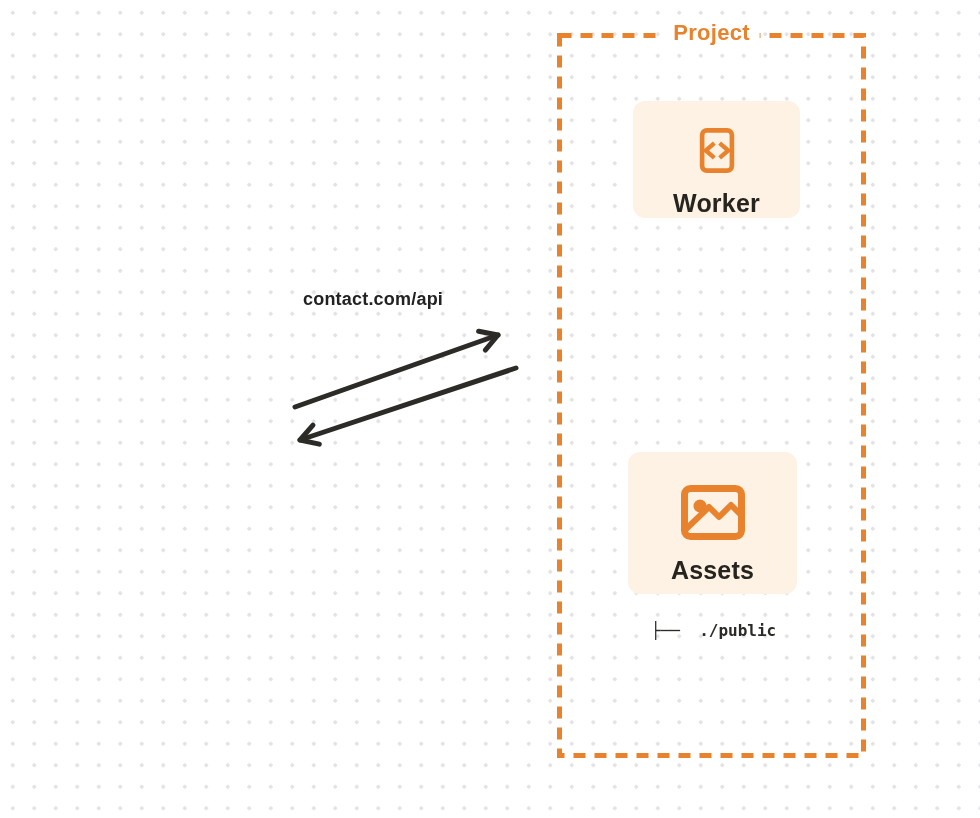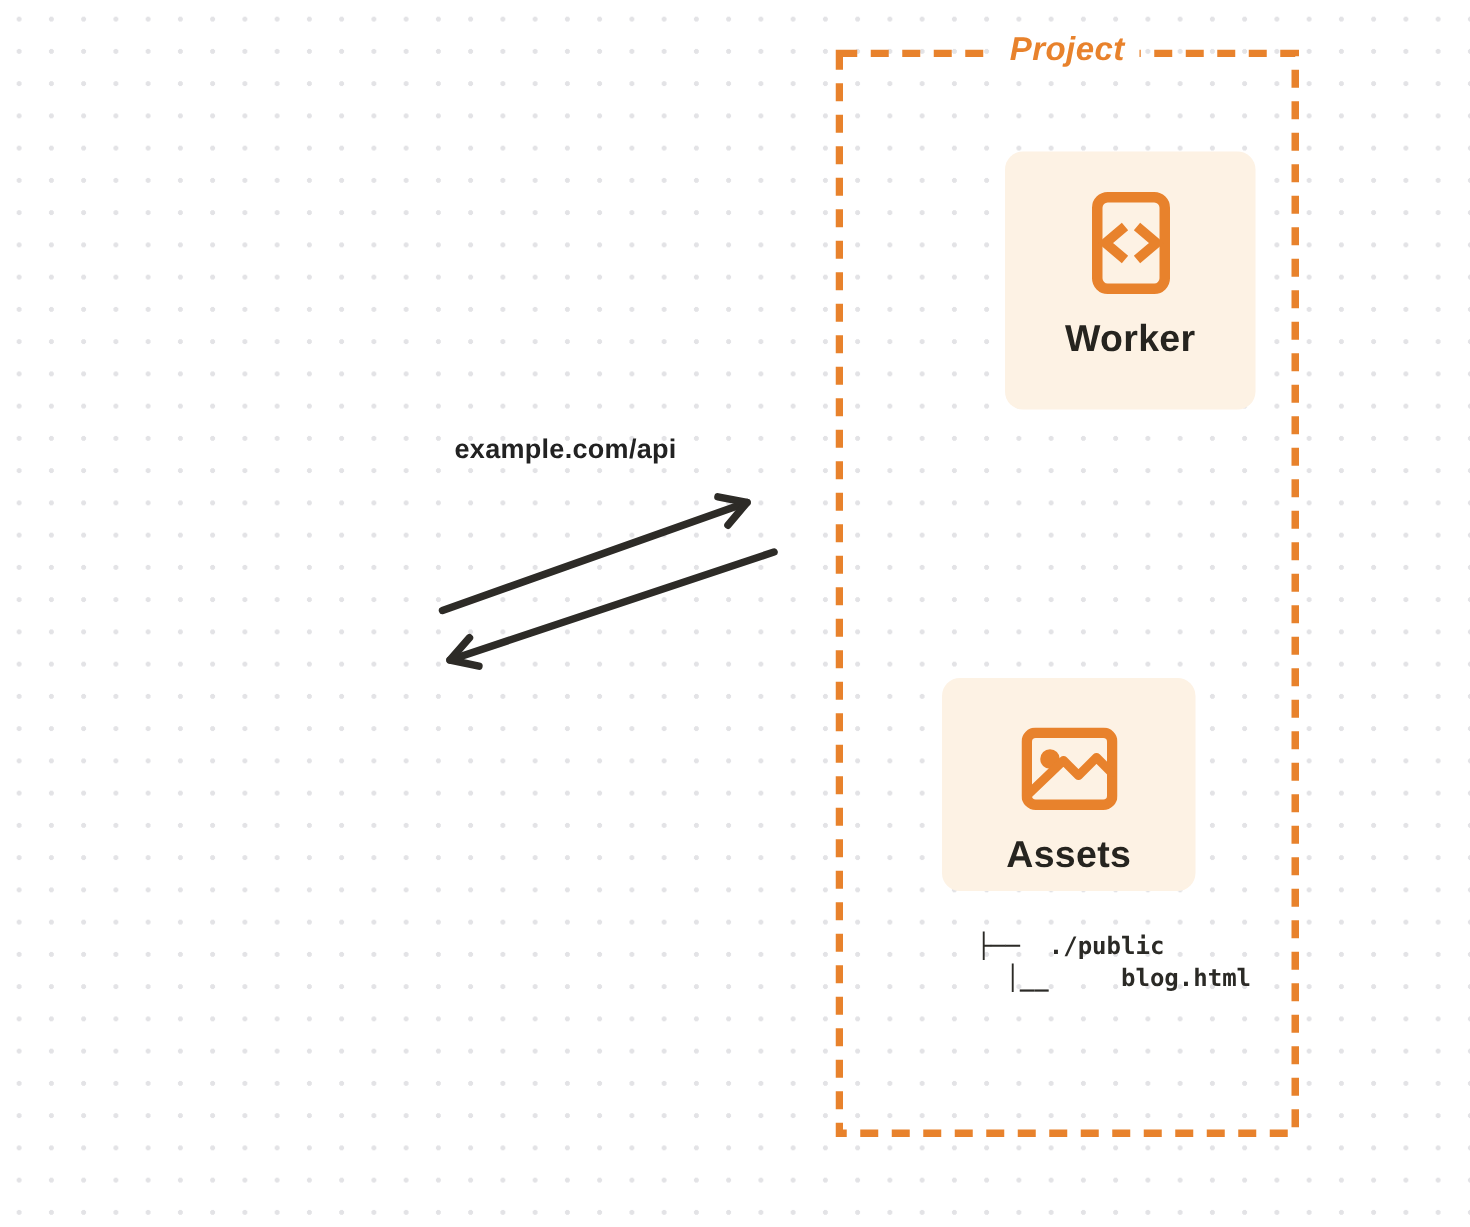--- a/index.html
+++ b/index.html
@@ -53,31 +53,30 @@
   .project-border { position: absolute; left: 0; top: 0; }
   .project-label {
     position: absolute;
     top: -13px; left: 50%;
     transform: translateX(-50%);
     background: #ffffff;
     padding: 0 10px;
     font-size: 22px; font-weight: bold; color: #e8822c; letter-spacing: 0.3px;
     line-height: 26px;
     white-space: nowrap;
-    font-style: italic;
   }
 
   
   .card {
     position: absolute;
     background: #fdf2e4;
     border-radius: 12px;
     display: flex; flex-direction: column; align-items: center;
   }
-  .card-worker { left: 633px; top: 101px; width: 167px; height: 172px; margin-left: 37px; }
+  .card-worker { left: 633px; top: 101px; width: 167px; height: 117px; }
   .card-assets { left: 628px; top: 452px; width: 169px; height: 142px; }
   .card-worker .card-icon { margin-top: 27px; }
   .card-assets .card-icon { margin-top: 33px; }
   .card-label {
     margin-top: 16px;
     font-size: 25px; font-weight: bold; color: #26241f; letter-spacing: 0.2px;
   }
 
   
   .file-tree {
@@ -89,21 +88,21 @@
     color: #2b2a26;
   }
   .tree-line { white-space: pre; margin-left: 40px; }
 </style>
 </head>
 <body>
 
 <div class="canvas">
 
 
-  <div class="api-label">example.com/api</div>
+  <div class="api-label">contact.com/api</div>
 
   <svg class="arrow-layer" width="980" height="818" viewBox="0 0 980 818">
     <defs>
       <marker id="arrowhead" markerUnits="userSpaceOnUse" markerWidth="30" markerHeight="30" viewBox="0 0 30 30" refX="24" refY="15" orient="auto">
         <path d="M7 5 L24 15 L7 25" fill="none" stroke="#2d2b27" stroke-width="5" stroke-linecap="round" stroke-linejoin="round"></path>
       </marker>
     </defs>
     <path d="M295 407 L498 335" fill="none" stroke="#2d2b27" stroke-width="5" stroke-linecap="round" marker-end="url(#arrowhead)"></path>
     <path d="M516 368 L300 440" fill="none" stroke="#2d2b27" stroke-width="5" stroke-linecap="round" marker-end="url(#arrowhead)"></path>
   </svg>
@@ -128,16 +127,15 @@
     <svg class="card-icon" width="64" height="55" viewBox="0 0 64 55">
       <rect x="3.5" y="3.5" width="57" height="48" rx="6" fill="none" stroke="#e8822c" stroke-width="7"></rect>
       <circle cx="19" cy="21" r="6.5" fill="#e8822c"></circle>
       <polyline points="4,45 28,22 38,32 50,20 60,30" fill="none" stroke="#e8822c" stroke-width="6" stroke-linejoin="round" stroke-linecap="round"></polyline>
     </svg>
     <div class="card-label">Assets</div>
   </div>
 
   <div class="file-tree">
     <div class="tree-line">├──  ./public</div>
-    <div class="tree-line">  │__     blog.html</div>
   </div>
 
 </div>
 
 </body></html>

